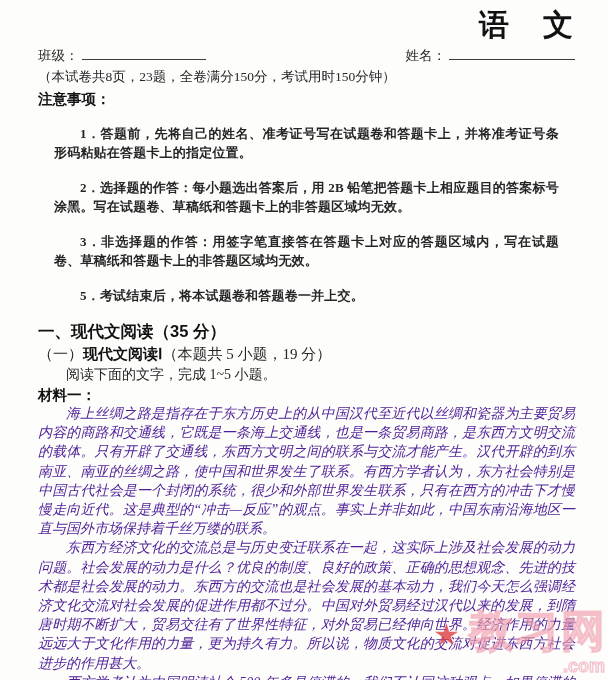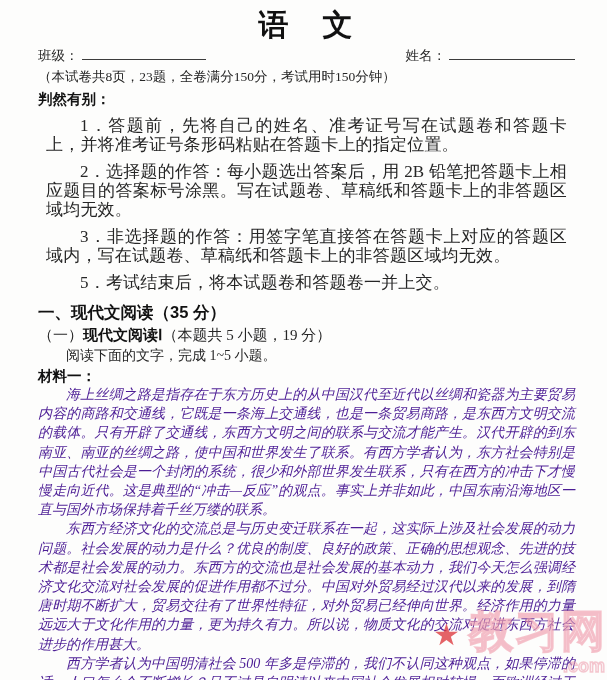--- a/index.html
+++ b/index.html
@@ -4,21 +4,21 @@
 <style>
   html,body { margin:0; padding:0; background:#e8e8e8; }
   .page {
     position:relative; width:607px; height:680px; margin:0 auto;
     background:#fdfdfc; overflow:hidden;
     font-family:"Liberation Serif", serif; color:#262626;
   }
   .content { padding:8px 32px 0 38px; position:relative; z-index:1; }
 
   .title {
-    margin:0; text-align:center; font-family:"Liberation Sans", sans-serif;
+    margin:0; text-align:right; font-family:"Liberation Sans", sans-serif;
     font-weight:bold; font-size:30px; line-height:34px; color:#111;
     letter-spacing:2px;
   }
 
   .fields-row {
     display:flex; justify-content:space-between; align-items:flex-end;
     margin-top:5px; font-size:13.5px; line-height:17px;
   }
   .field { white-space:nowrap; }
   .fline {
@@ -27,22 +27,22 @@
   }
   .fline.w1 { width:124px; } .fline.w2 { width:126px; } .fline.w3 { width:114px; }
 
   .info-line { margin-top:4px; text-align:left; font-size:13.5px; line-height:17px; }
 
   .notice-heading {
     margin-top:5px; font-family:"Liberation Sans", sans-serif;
     font-weight:bold; font-size:14.5px; line-height:18px; color:#141414;
   }
   .notice p {
-    margin:8px; font-size:17px; line-height:19px; text-indent:2em;
-    text-align:justify; letter-spacing:0.2px;
+    margin:16px; font-size:13px; line-height:19px; text-indent:2em;
+    text-align:justify; letter-spacing:0.2px;font-weight:bold;
   }
 
   .sec1 {
     margin-top:10px; font-family:"Liberation Sans", sans-serif;
     font-weight:bold; font-size:16.5px; line-height:21px; color:#111;
   }
   .sec2 { margin-top:2px; font-size:15px; line-height:19px; }
   .sec2 .sub-bold { font-family:"Liberation Sans", sans-serif; font-weight:bold; color:#111; }
   .instruction { margin:2px 0 0 0; font-size:14px; line-height:18px; text-indent:2em; }
   .material-label {
@@ -97,21 +97,21 @@
         <span>班级：</span><span class="fline w1"></span>
       </span>
       <span class="field">
         <span>姓名：</span><span class="fline w2"></span>
       </span>
     </div>
 
     <div class="info-line">（本试卷共8页，23题，全卷满分150分，考试用时150分钟）</div>
 
     <div class="notice">
-      <div class="notice-heading">判然有别：</div>
+      <div class="notice-heading">注意事项：</div>
       <p>1．答题前，先将自己的姓名、准考证号写在试题卷和答题卡上，并将准考证号条形码粘贴在答题卡上的指定位置。</p>
       <p>2．选择题的作答：每小题选出答案后，用 2B 铅笔把答题卡上相应题目的答案标号涂黑。写在试题卷、草稿纸和答题卡上的非答题区域均无效。</p>
       <p>3．非选择题的作答：用签字笔直接答在答题卡上对应的答题区域内，写在试题卷、草稿纸和答题卡上的非答题区域均无效。</p>
       <p>5．考试结束后，将本试题卷和答题卷一并上交。</p>
     </div>
 
     <div class="sec1">一、现代文阅读（35 分）</div>
 
     <div class="sec2">
       <span>（一）</span><span class="sub-bold">现代文阅读Ⅰ</span><span>（本题共 5 小题，19 分）</span>

